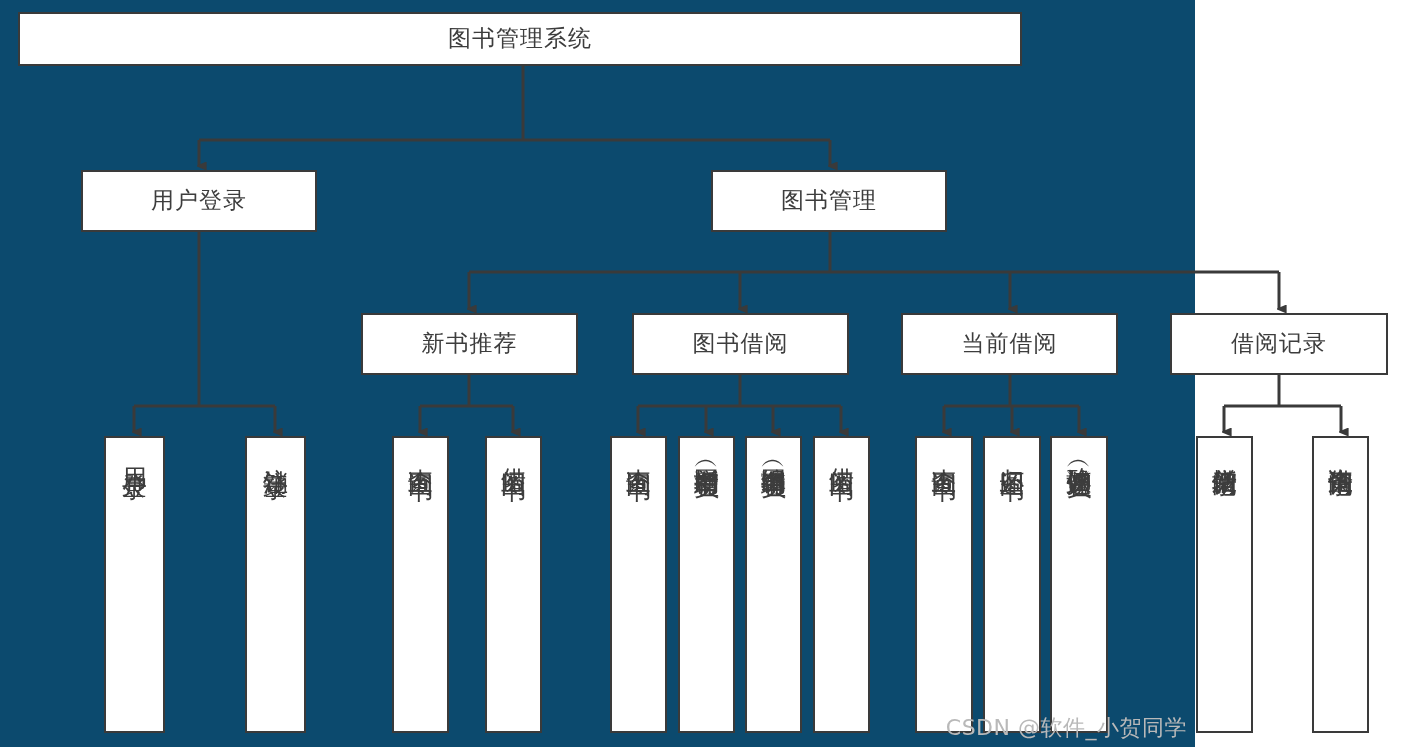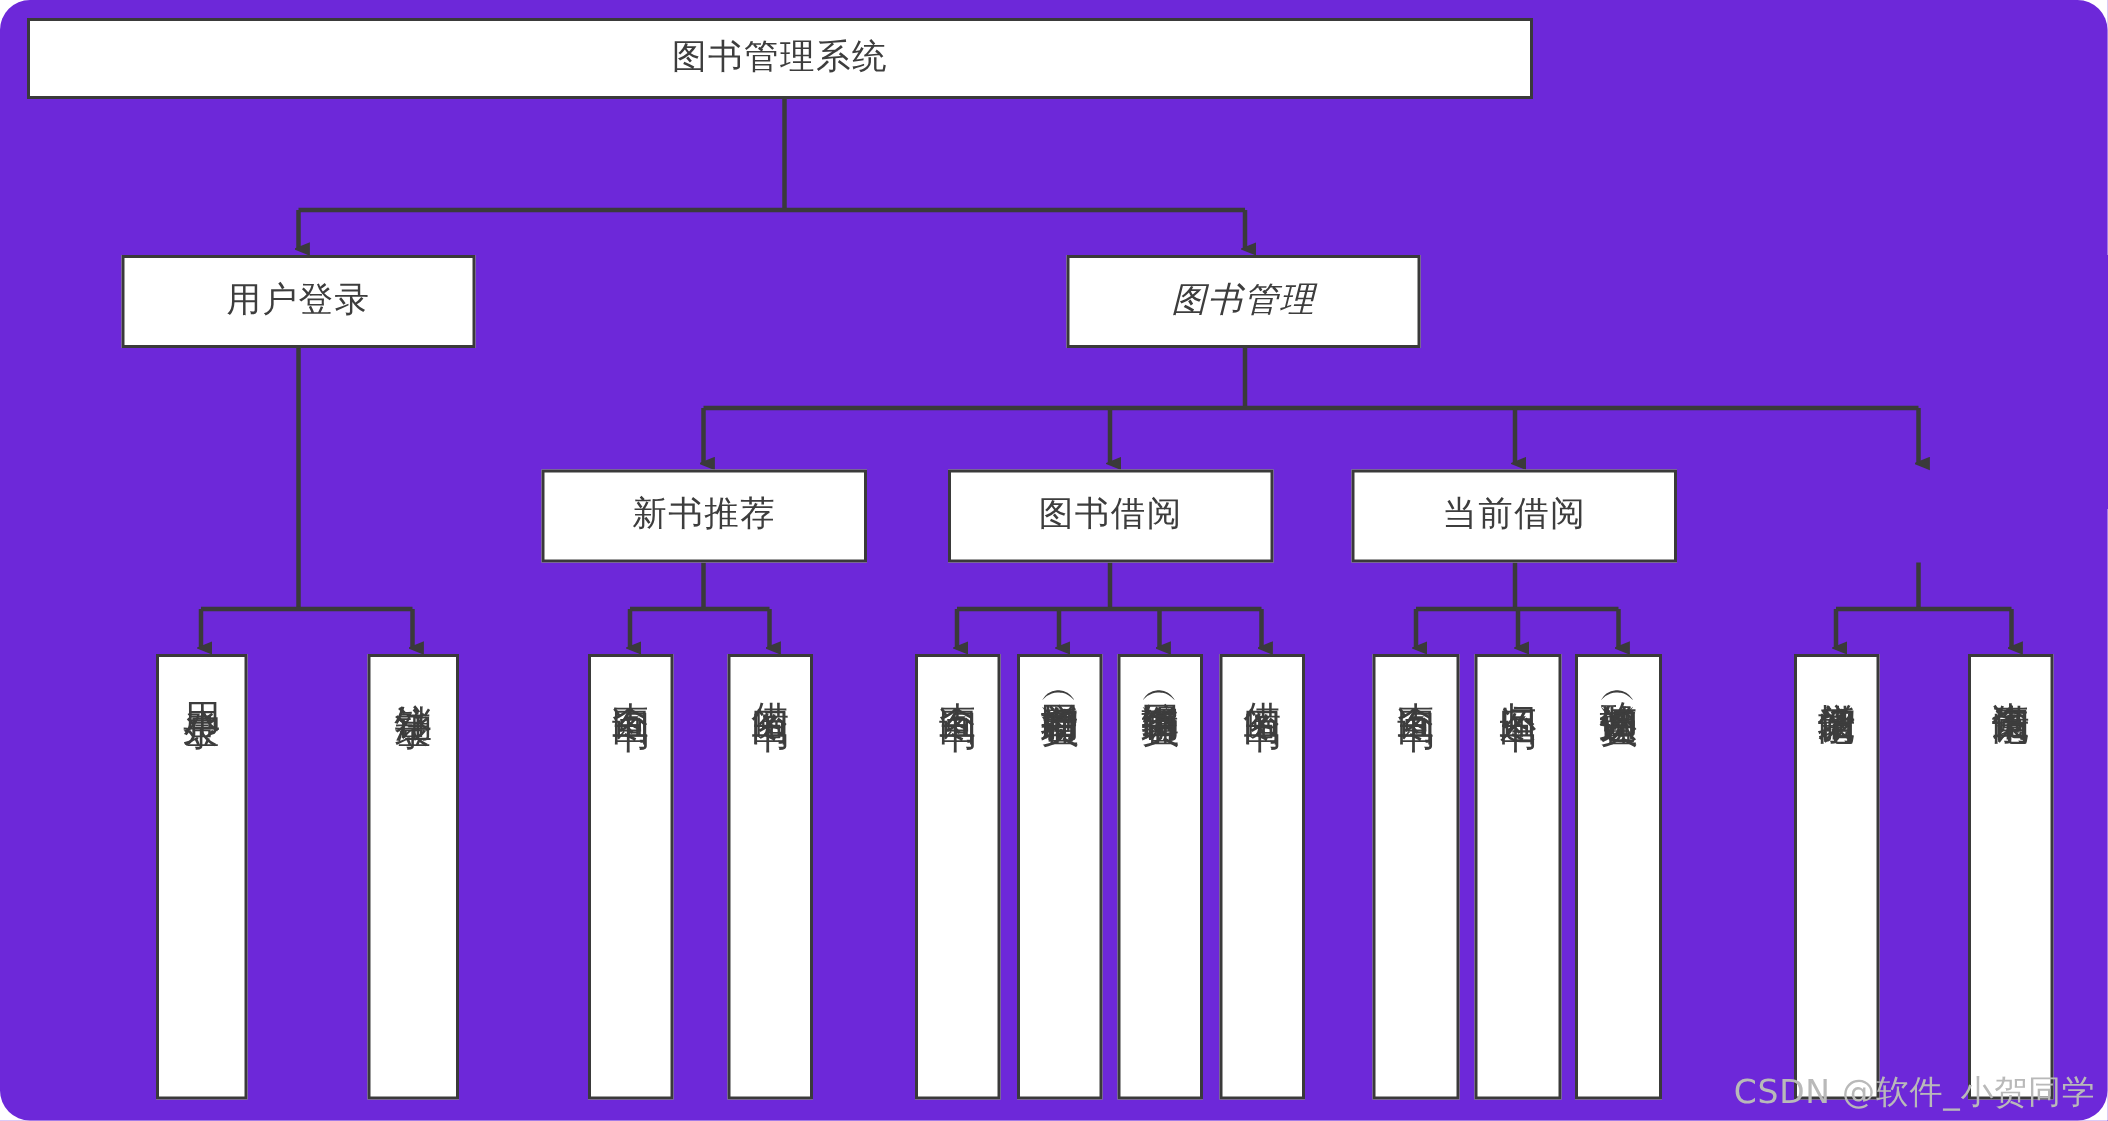--- a/index.html
+++ b/index.html
@@ -1,21 +1,21 @@
 <!DOCTYPE html>
 <html><head>
 <meta charset="utf-8">
 <title>图书管理系统 结构图</title>
 <style>
   html,body{margin:0;padding:0;background:#ffffff;}
   body{
     font-family:"DejaVu Sans","Liberation Sans",sans-serif;
     width:1405px;height:747px;position:relative;overflow:hidden;
   }
-  #diagram-root{position:relative;width:1405px;height:747px;background:#6d28d9;border-radius:20px;}
+  #diagram-root{position:relative;width:1195px;height:747px;background:#0c4a6e;}
   svg#connectors{position:absolute;left:0;top:0;width:1405px;height:747px;pointer-events:none;}
   .node{
     position:absolute;
     box-sizing:border-box;
     background:#ffffff;
     border:2.5px solid #3a3a3a;
     display:flex;align-items:center;justify-content:center;
     color:#3d3d3d;
   }
   .node .label{
@@ -103,36 +103,39 @@
   </svg>
 
   <div class="node root" style="left:18px;top:12px;width:1004px;height:54px;">
     <span class="label">图书管理系统</span>
   </div>
 
   <div class="node h" style="left:81px;top:170px;width:236px;height:62px;">
     <span class="label">用户登录</span>
   </div>
 
-  <div class="node h" style="left:711px;top:170px;width:236px;height:62px;font-style:italic;">
+  <div class="node h" style="left:711px;top:170px;width:236px;height:62px;">
     <span class="label">图书管理</span>
   </div>
 
   <div class="node h" style="left:361px;top:313px;width:217px;height:62px;">
     <span class="label">新书推荐</span>
   </div>
 
   <div class="node h" style="left:901px;top:313px;width:217px;height:62px;">
     <span class="label">当前借阅</span>
   </div>
 
   <div class="node h" style="left:632px;top:313px;width:217px;height:62px;">
     <span class="label">图书借阅</span>
   </div>
 
+  <div class="node h" style="left:1170px;top:313px;width:218px;height:62px;">
+    <span class="label">借阅记录</span>
+  </div>
 
   <div class="node v" style="left:104px;top:436px;width:61px;height:297px;">
     <span class="label">用户登录</span>
   </div>
 
   <div class="node v" style="left:245px;top:436px;width:61px;height:297px;">
     <span class="label">注销登录</span>
   </div>
 
   <div class="node v" style="left:392px;top:436px;width:57px;height:297px;">

